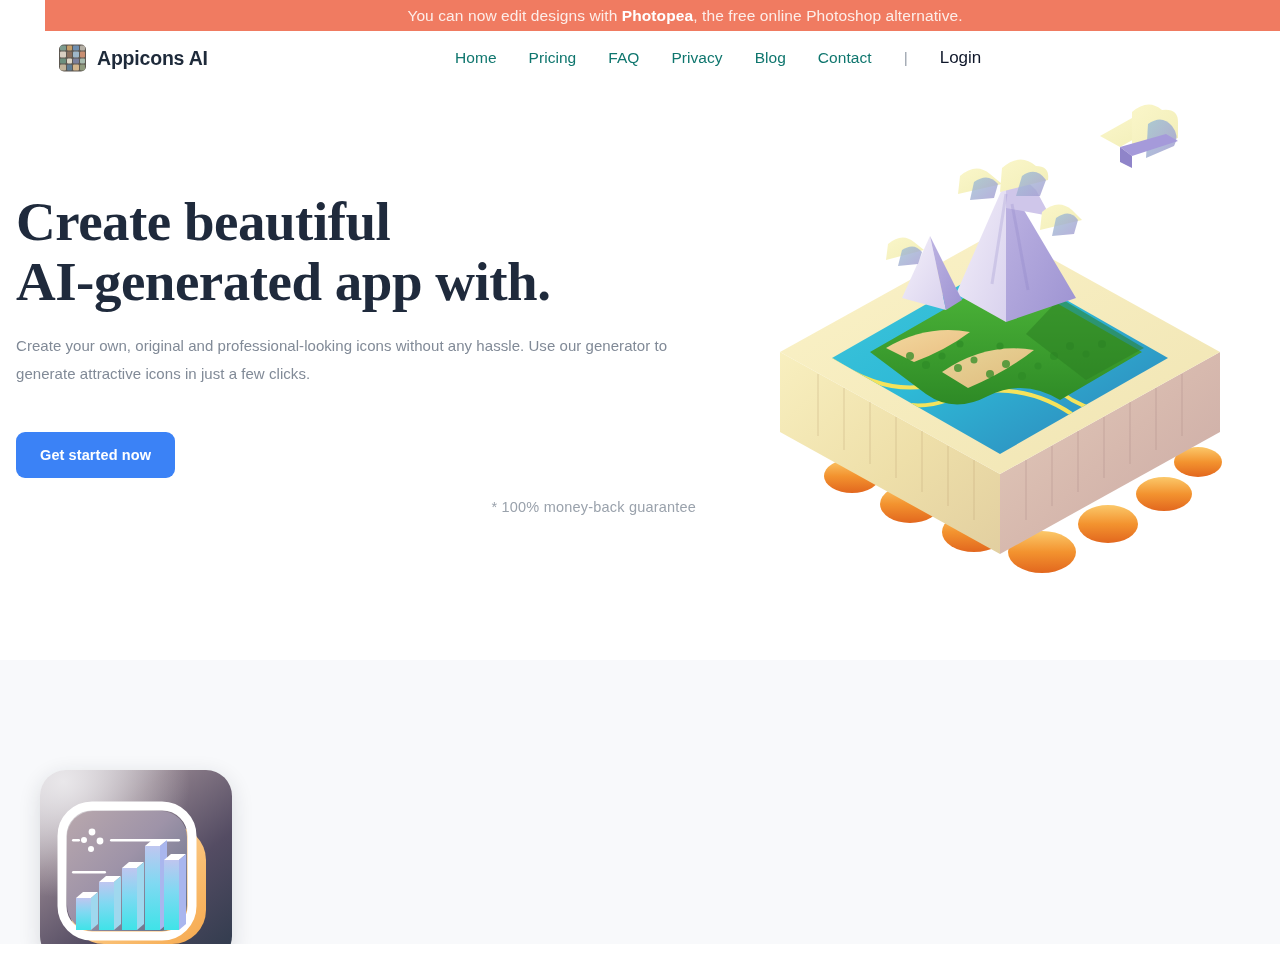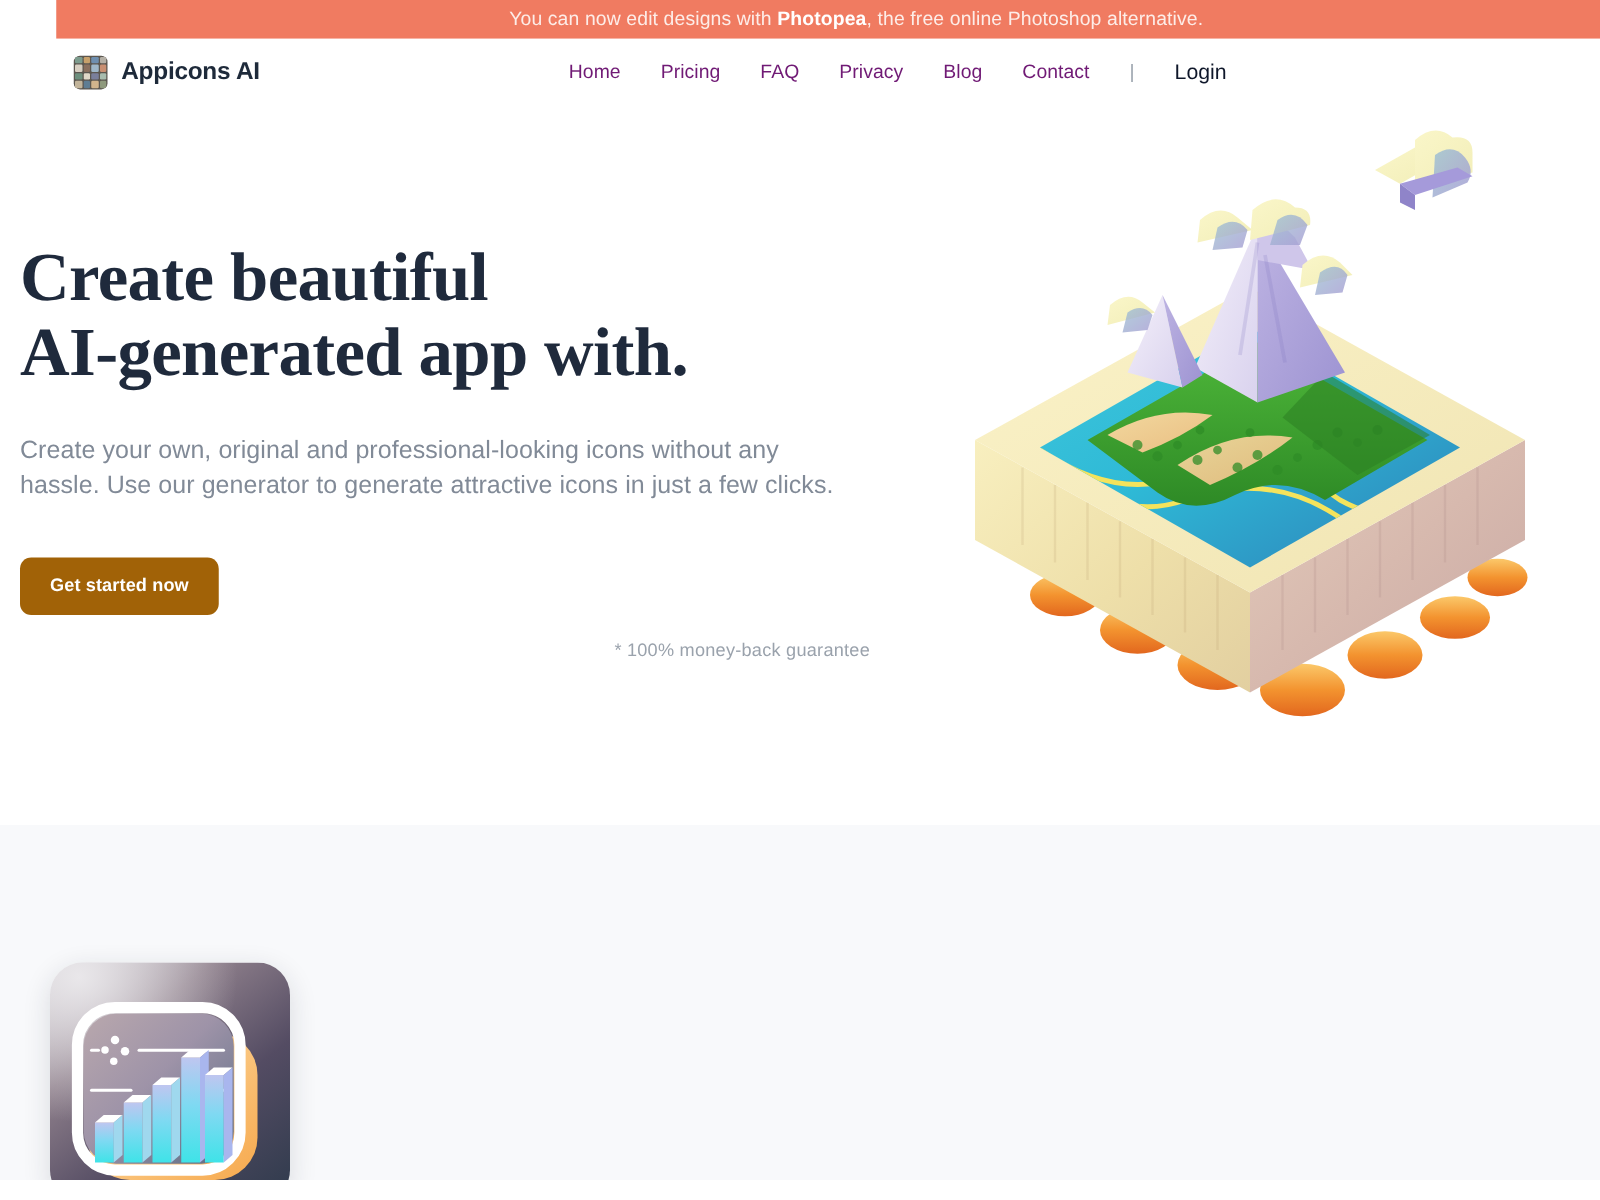--- a/index.html
+++ b/index.html
@@ -78,21 +78,21 @@
     position: absolute;
     left: 439px;
     top: 50%;
     transform: translateY(-50%);
     display: flex;
     align-items: center;
     gap: 0;
   }
   .nav-link {
     font-size: 15.5px;
-    color: #701a75;
+    color: #0f766e;
     text-decoration: none;
     padding: 0 16px;
     white-space: nowrap;
     letter-spacing: 0.05px;
   }
   .nav-sep {
     font-size: 15.5px;
     color: #9AA2AC;
     padding: 0 16px;
     user-select: none;
@@ -121,31 +121,31 @@
   .hero-title {
     font-family: "Liberation Serif", "DejaVu Serif", serif;
     font-size: 55px;
     line-height: 60px;
     font-weight: 700;
     color: #1F2A3C;
     letter-spacing: -0.5px;
   }
   .hero-title .line { display: block; }
   .hero-sub {
-    margin-top: 34px;
-    font-size: 20px;
+    margin-top: 20px;
+    font-size: 15px;
     line-height: 28px;
     color: #818A97;
     width: 660px;
     letter-spacing: 0.05px;
   }
   .hero-cta {
     display: inline-block;
     margin-top: 44px;
-    background: #a16207;
+    background: #3b82f6;
     color: #ffffff;
     font-size: 14.5px;
     font-weight: 700;
     padding: 15px 24px;
     border: none;
     border-radius: 9px;
     cursor: pointer;
     letter-spacing: 0.1px;
     font-family: inherit;
   }

